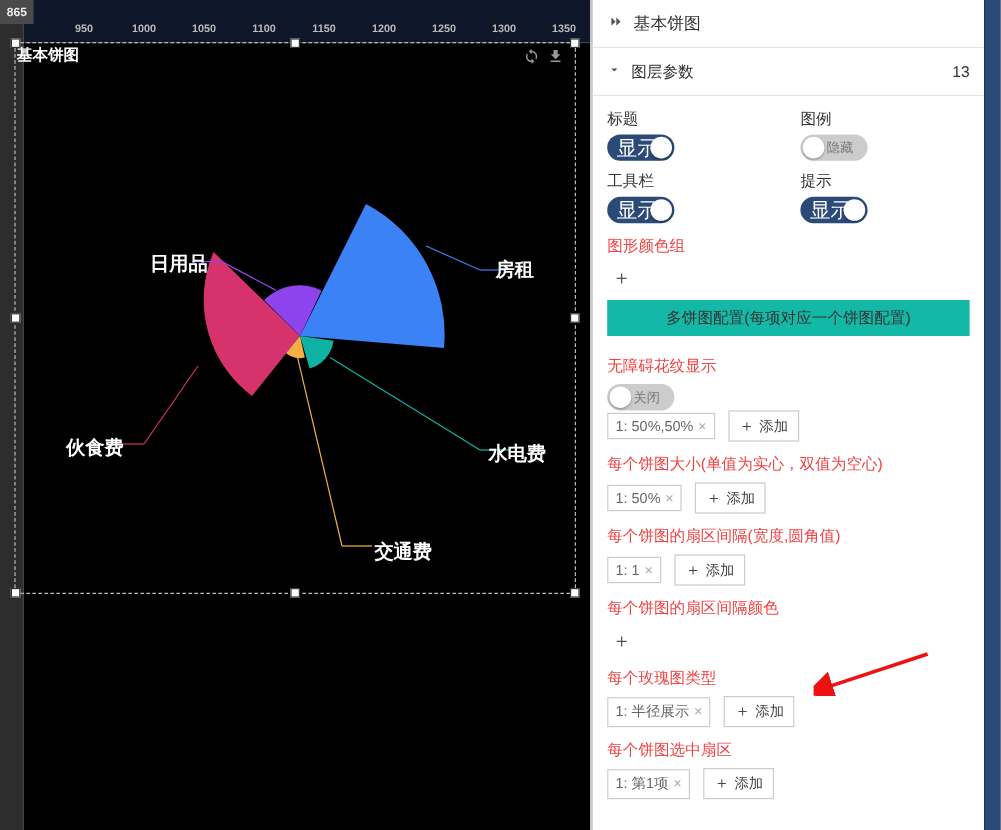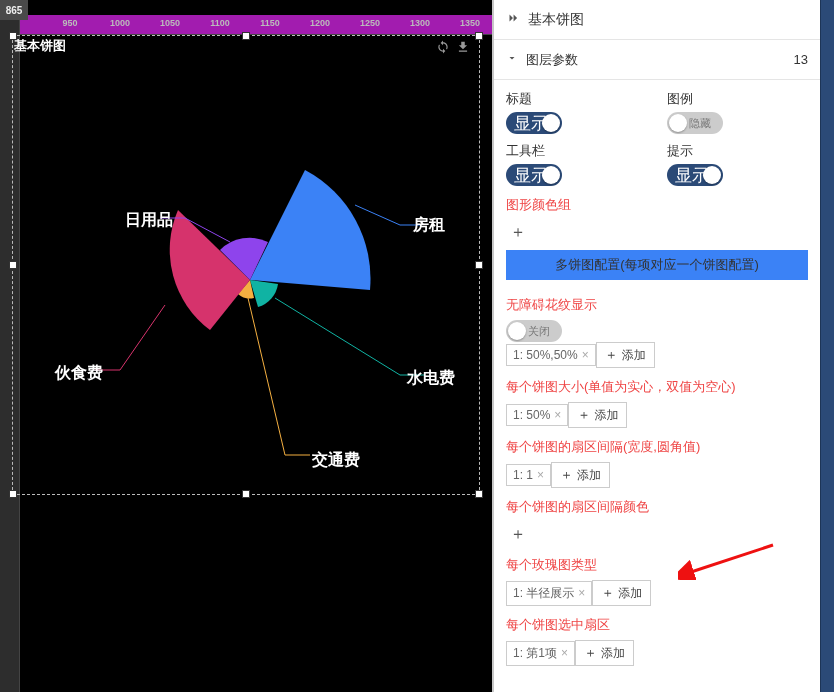--- a/index.html
+++ b/index.html
@@ -1,20 +1,20 @@
 <!DOCTYPE html>
 <html><head>
 <meta charset="utf-8">
 <style>
 * { box-sizing: border-box; margin: 0; padding: 0; font-family: "Microsoft YaHei", sans-serif; }
 body { background: #f5f5f5; width: 834px; height: 692px; overflow: hidden; position: relative; }
 
 
 .canvas-area { position: absolute; left: 0; top: 0; width: 492px; height: 692px; background: #000; font-weight: bold; }
-.ruler-h { position: absolute; left: 0; top: 15px; width: 100%; height: 20px; background: #a21caf; color: #aaa; font-size: 9px; display: flex; align-items: flex-end; overflow: hidden; border-bottom: 1px solid #444;}
+.ruler-h { position: absolute; left: 0; top: 0; width: 100%; height: 36px; background: #0f172a; color: #aaa; font-size: 9px; display: flex; align-items: flex-end; overflow: hidden; border-bottom: 1px solid #444;}
 .ruler-h .tick-label { position: absolute; bottom: 6px; font-size: 9px; color: #bbb; transform: translateX(-50%); }
 .ruler-v { position: absolute; left: 0; top: 20px; width: 20px; height: 100%; background: #2d2d2d; border-right:1px solid #444;}
 .coord-box { position:absolute; left:0; top:0; width:28px; height:20px; background:#4a4a4a; color:#eee; font-size:10px; display:flex;align-items:center;justify-content:center; z-index:3;}
 
 .sel-box { position:absolute; left:12px; top:35px; width:468px; height:460px; border:1px dashed #bbb; }
 .sel-handle { position:absolute; width:8px; height:8px; background:#fff; border:1px solid #333; }
 .sh-tl{left:-4px;top:-4px}.sh-tm{left:50%;top:-4px;margin-left:-4px}.sh-tr{right:-4px;top:-4px}
 .sh-ml{left:-4px;top:50%;margin-top:-4px}.sh-mr{right:-4px;top:50%;margin-top:-4px}
 .sh-bl{left:-4px;bottom:-4px}.sh-bm{left:50%;bottom:-4px;margin-left:-4px}.sh-br{right:-4px;bottom:-4px}
 
@@ -40,22 +40,22 @@
 .toggle { width:56px; height:22px; border-radius:11px; position:relative; cursor:pointer; display:flex; align-items:center; }
 .toggle .knob { width:18px; height:18px; border-radius:50%; background:#fff; position:absolute; top:2px; box-shadow:0 1px 2px rgba(0,0,0,.3);}
 .toggle.on { background:#2b4a77; }
 .toggle.on .knob { right:2px; }
 .toggle.on .txt { color:#fff; position:absolute; left:8px; font-size:17px;}
 .toggle.off { background:#ccc; }
 .toggle.off .knob { left:2px; }
 .toggle.off .txt { color:#777; position:absolute; right:12px; font-size:11px;padding-left:17px;}
 .plus-btn { width:24px; height:24px; display:flex; align-items:center; justify-content:center; font-size:16px; color:#555; cursor:pointer;}
 .section-label { font-size:13px; color:#ef4444; margin:10px 0 6px 0;}
-.full-btn { width:100%; background:#3b82f6; border:none; padding:6px 0; font-size:13px; cursor:pointer; color:#333; margin:6px 0;}
-.tag-row{ display:flex; gap:0; align-items:center; margin-bottom:2px;}
+.full-btn { width:100%; background:#14b8a6; border:none; padding:6px 0; font-size:13px; cursor:pointer; color:#333; margin:6px 0;}
+.tag-row{ display:flex; gap:11px; align-items:center; margin-bottom:2px;}
 .tag { border:1px solid #ccc; padding:3px 6px; font-size:12px; color:#666; display:flex; align-items:center; gap:4px; background:#fff;}
 .tag .x{ color:#aaa; cursor:pointer; font-size:12px;}
 .add-btn { border:1px solid #ccc; padding:3px 8px; font-size:12px; color:#444; display:flex; align-items:center; gap:4px; cursor:pointer; background:#fff;}
 .add-btn .pl{ font-size:13px;}
 .arrow-annot { position:absolute; pointer-events:none; }
 .arrow-annot svg{width:100%;height:100%;}
 
 
 .rightbar{position:absolute;right:0;top:0;width:14px;height:692px;background:#2b4a77;border-left:1px solid #1d3557;}
 

